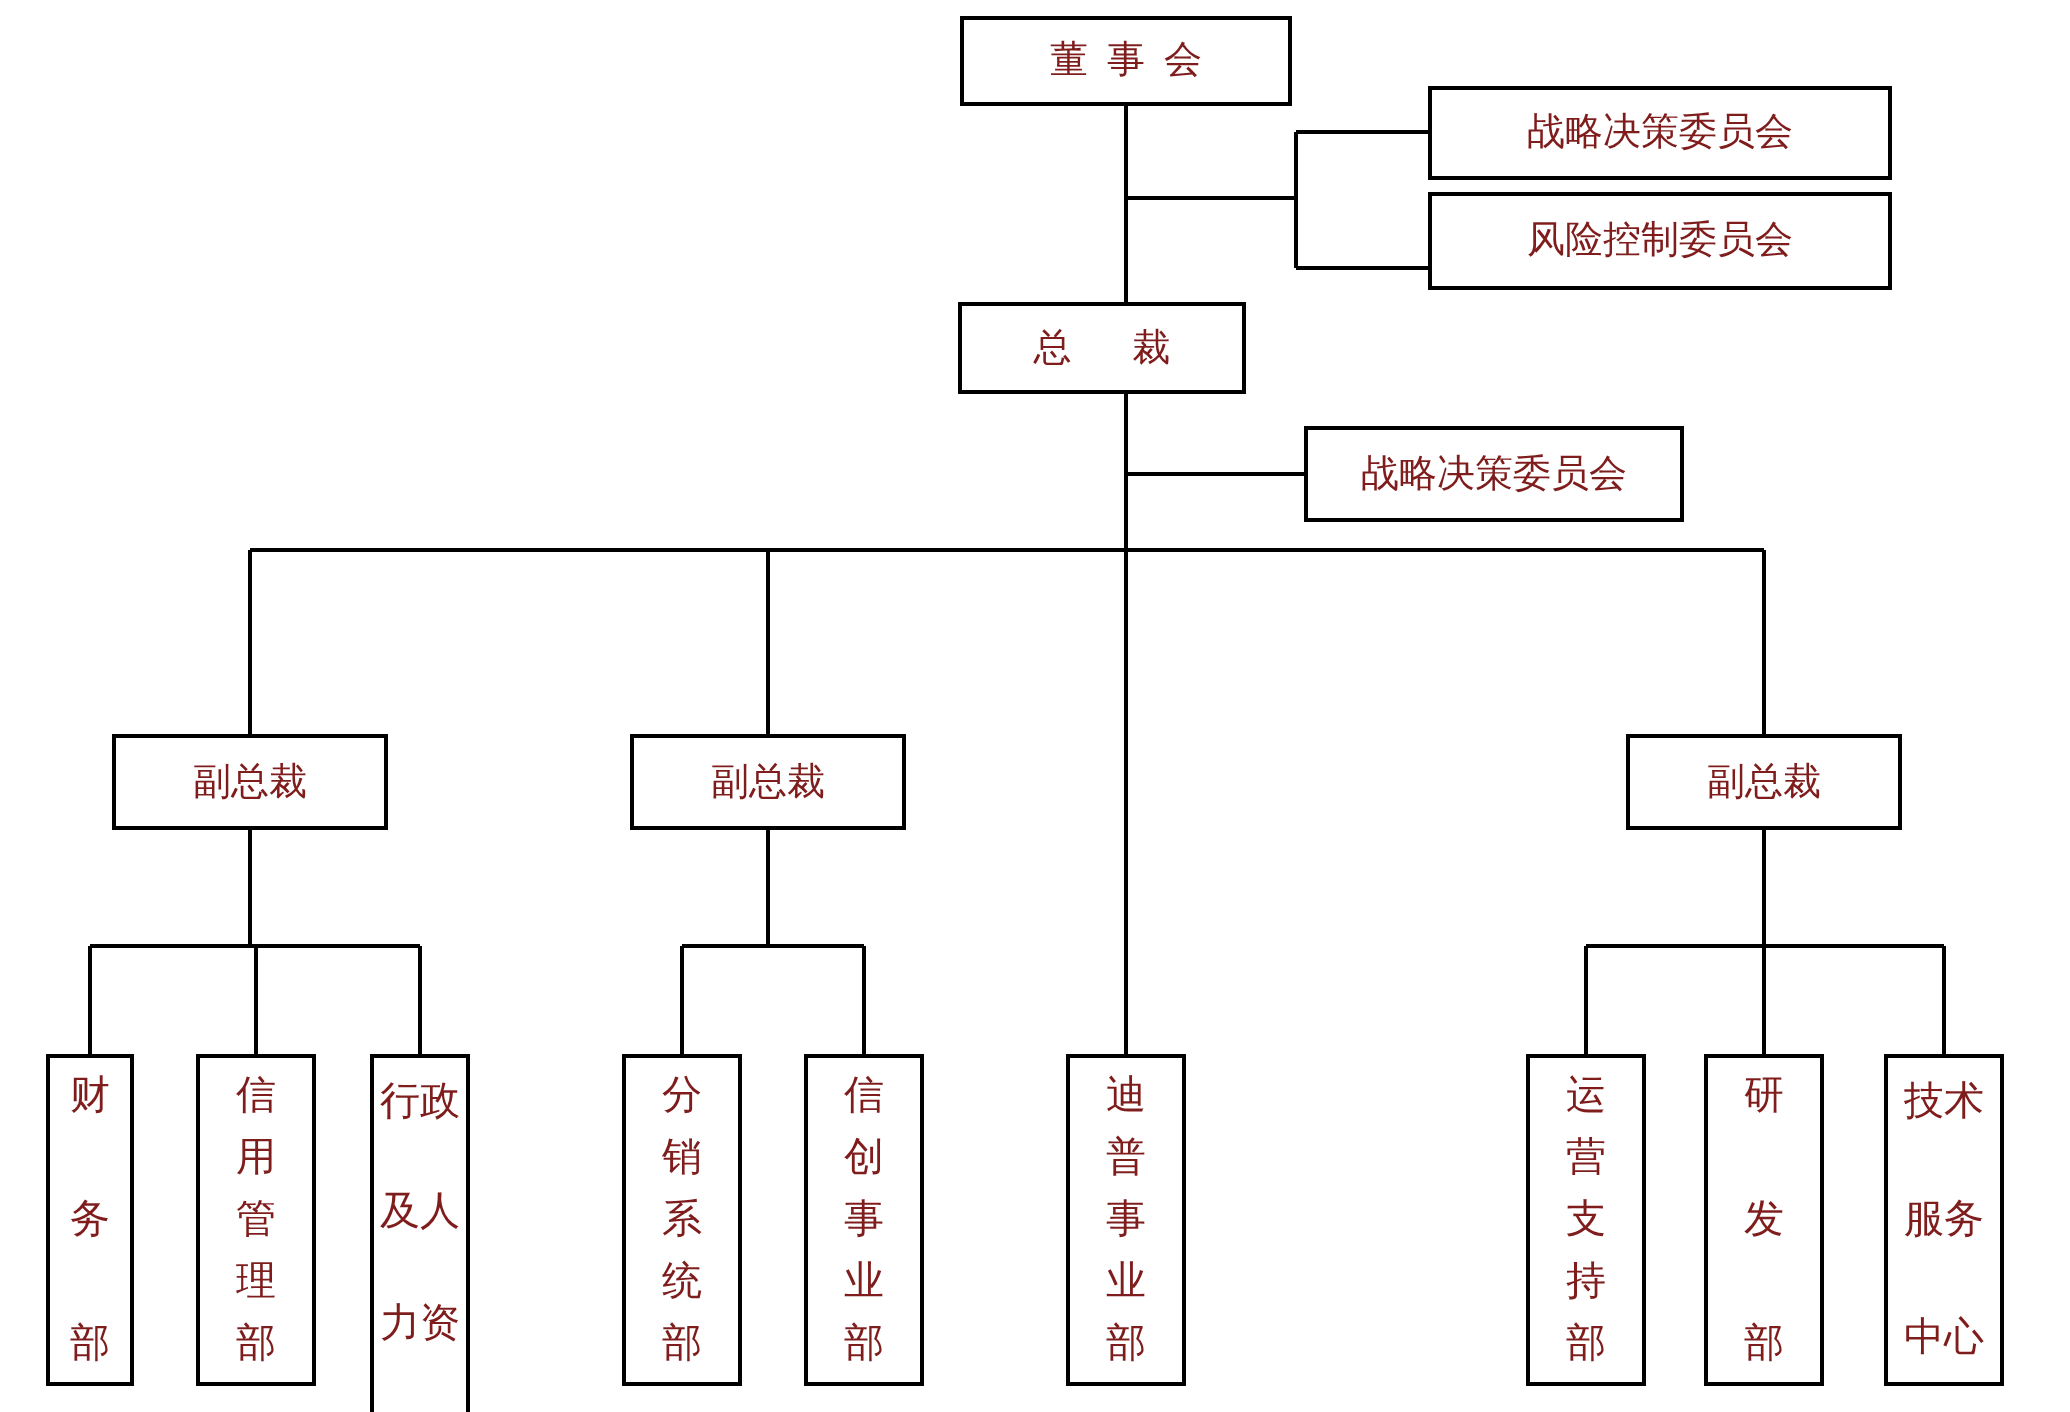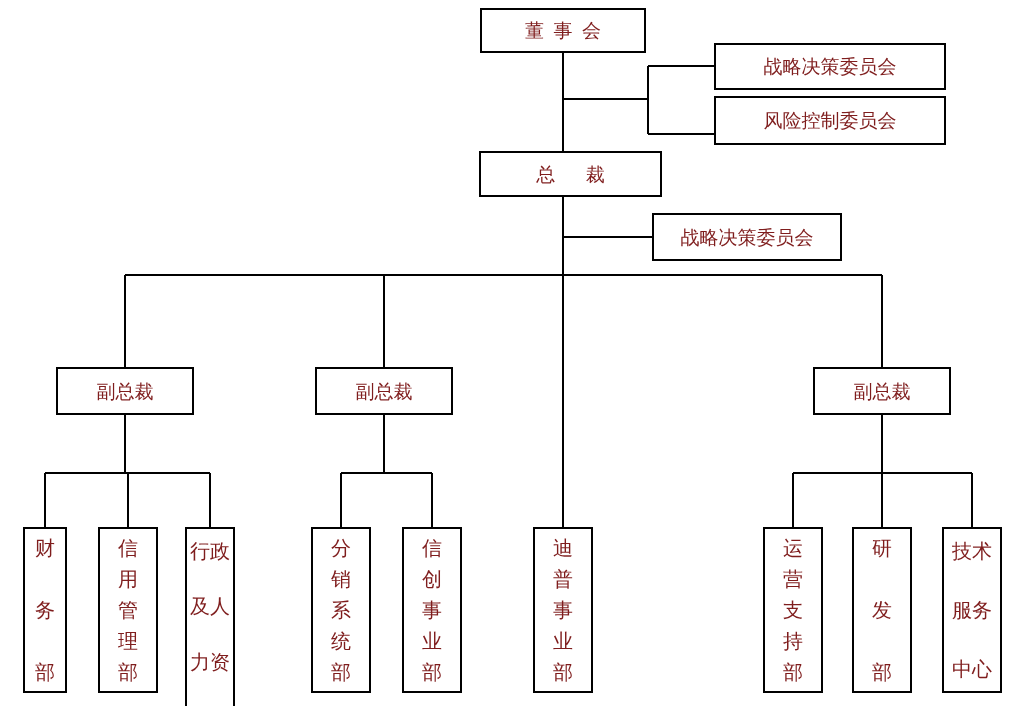--- a/index.html
+++ b/index.html
@@ -80,21 +80,21 @@
   </div>
 
   <div class="node" style="left:714px; top:43px; width:232px; height:47px;">
     <span class="lbl">战略决策委员会</span>
   </div>
 
   <div class="node" style="left:714px; top:96px; width:232px; height:49px;">
     <span class="lbl">风险控制委员会</span>
   </div>
 
-  <div class="node" style="left:479px; top:151px; width:183px; height:46px;">
+  <div class="node" style="left:479px; top:151px; width:144px; height:46px;">
     <span class="lbl wide2">总裁</span>
   </div>
 
   <div class="node" style="left:652px; top:213px; width:190px; height:48px;">
     <span class="lbl">战略决策委员会</span>
   </div>
 
   <div class="node" style="left:56px; top:367px; width:138px; height:48px;">
     <span class="lbl">副总裁</span>
   </div>

